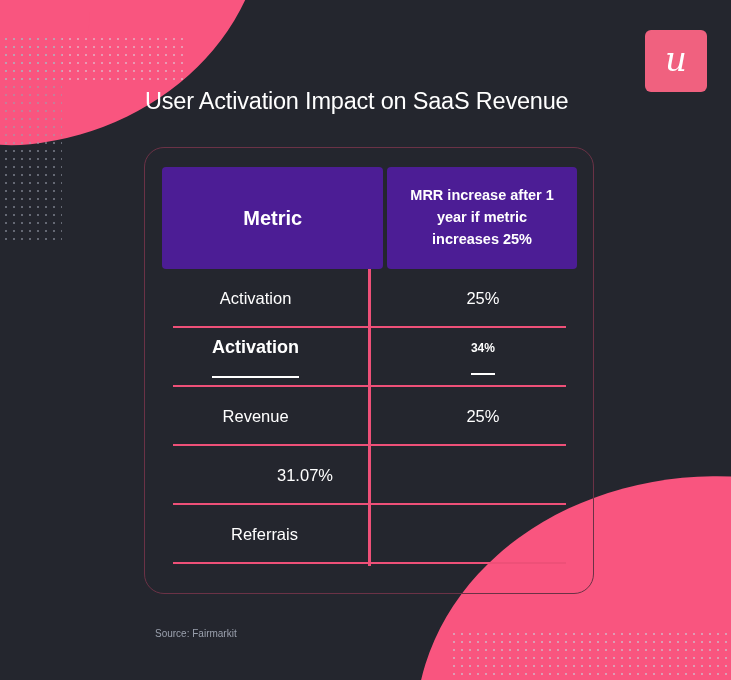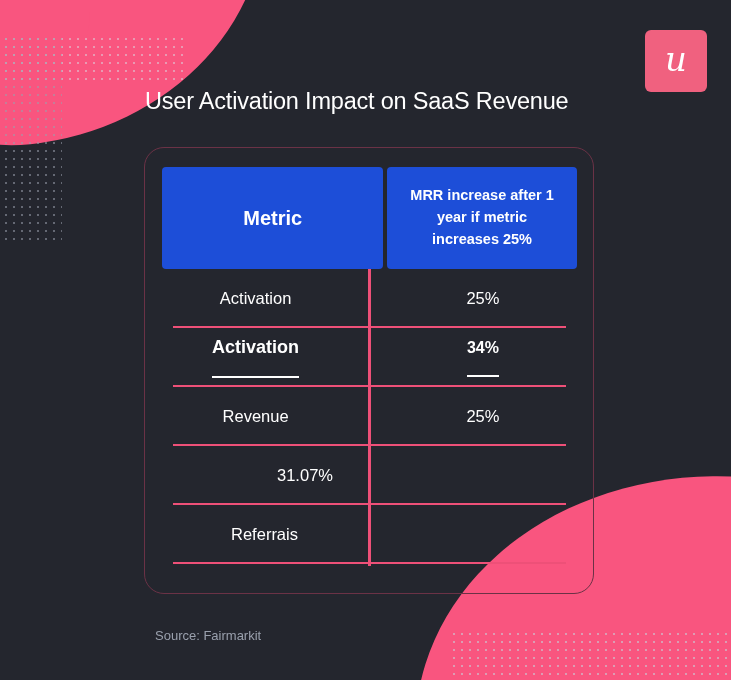--- a/index.html
+++ b/index.html
@@ -143,21 +143,21 @@
     top: 19px;
     width: 415px;
   }
 
   
   .thead {
     display: flex;
     height: 102px;
   }
   .th {
-    background: #1d4ed8;
+    background: #4c1d95;
     border-radius: 4px;
     display: flex;
     align-items: center;
     justify-content: center;
     text-align: center;
     color: #ffffff;
     font-weight: bold;
   }
   .th-metric {
     width: 244px;
@@ -192,21 +192,21 @@
     width: 206px;
     font-size: 16.5px;
     margin-left: 36px;
   }
   .row.highlight .cell span {
     font-weight: bold;
     font-size: 18px;
     border-bottom: 2px solid #ffffff;
     padding-bottom: 18px;
   }
-  .row.highlight .cell-value span { font-size: 16px; }
+  .row.highlight .cell-value span { font-size: 12px; }
 
   
   .row .divider {
     position: absolute;
     left: 11px;
     right: 11px;
     bottom: 0;
     height: 2px;
     background: #ee5078;
   }
@@ -299,15 +299,15 @@
           <span>Referrais</span>
         </div>
         <div class="cell-gap"></div>
         <div class="divider"></div>
       </div>
 
       <div class="vline"></div>
     </div>
   </div>
 
-  <div style="position:absolute; left:155px; top:628px; font-size:13px; color:#9aa0ad;">Source: Fairmarkit</div>
+  <div style="position:absolute; left:155px; top:628px; font-size:10px; color:#9aa0ad;">Source: Fairmarkit</div>
 
 </div>
 
 </body></html>

